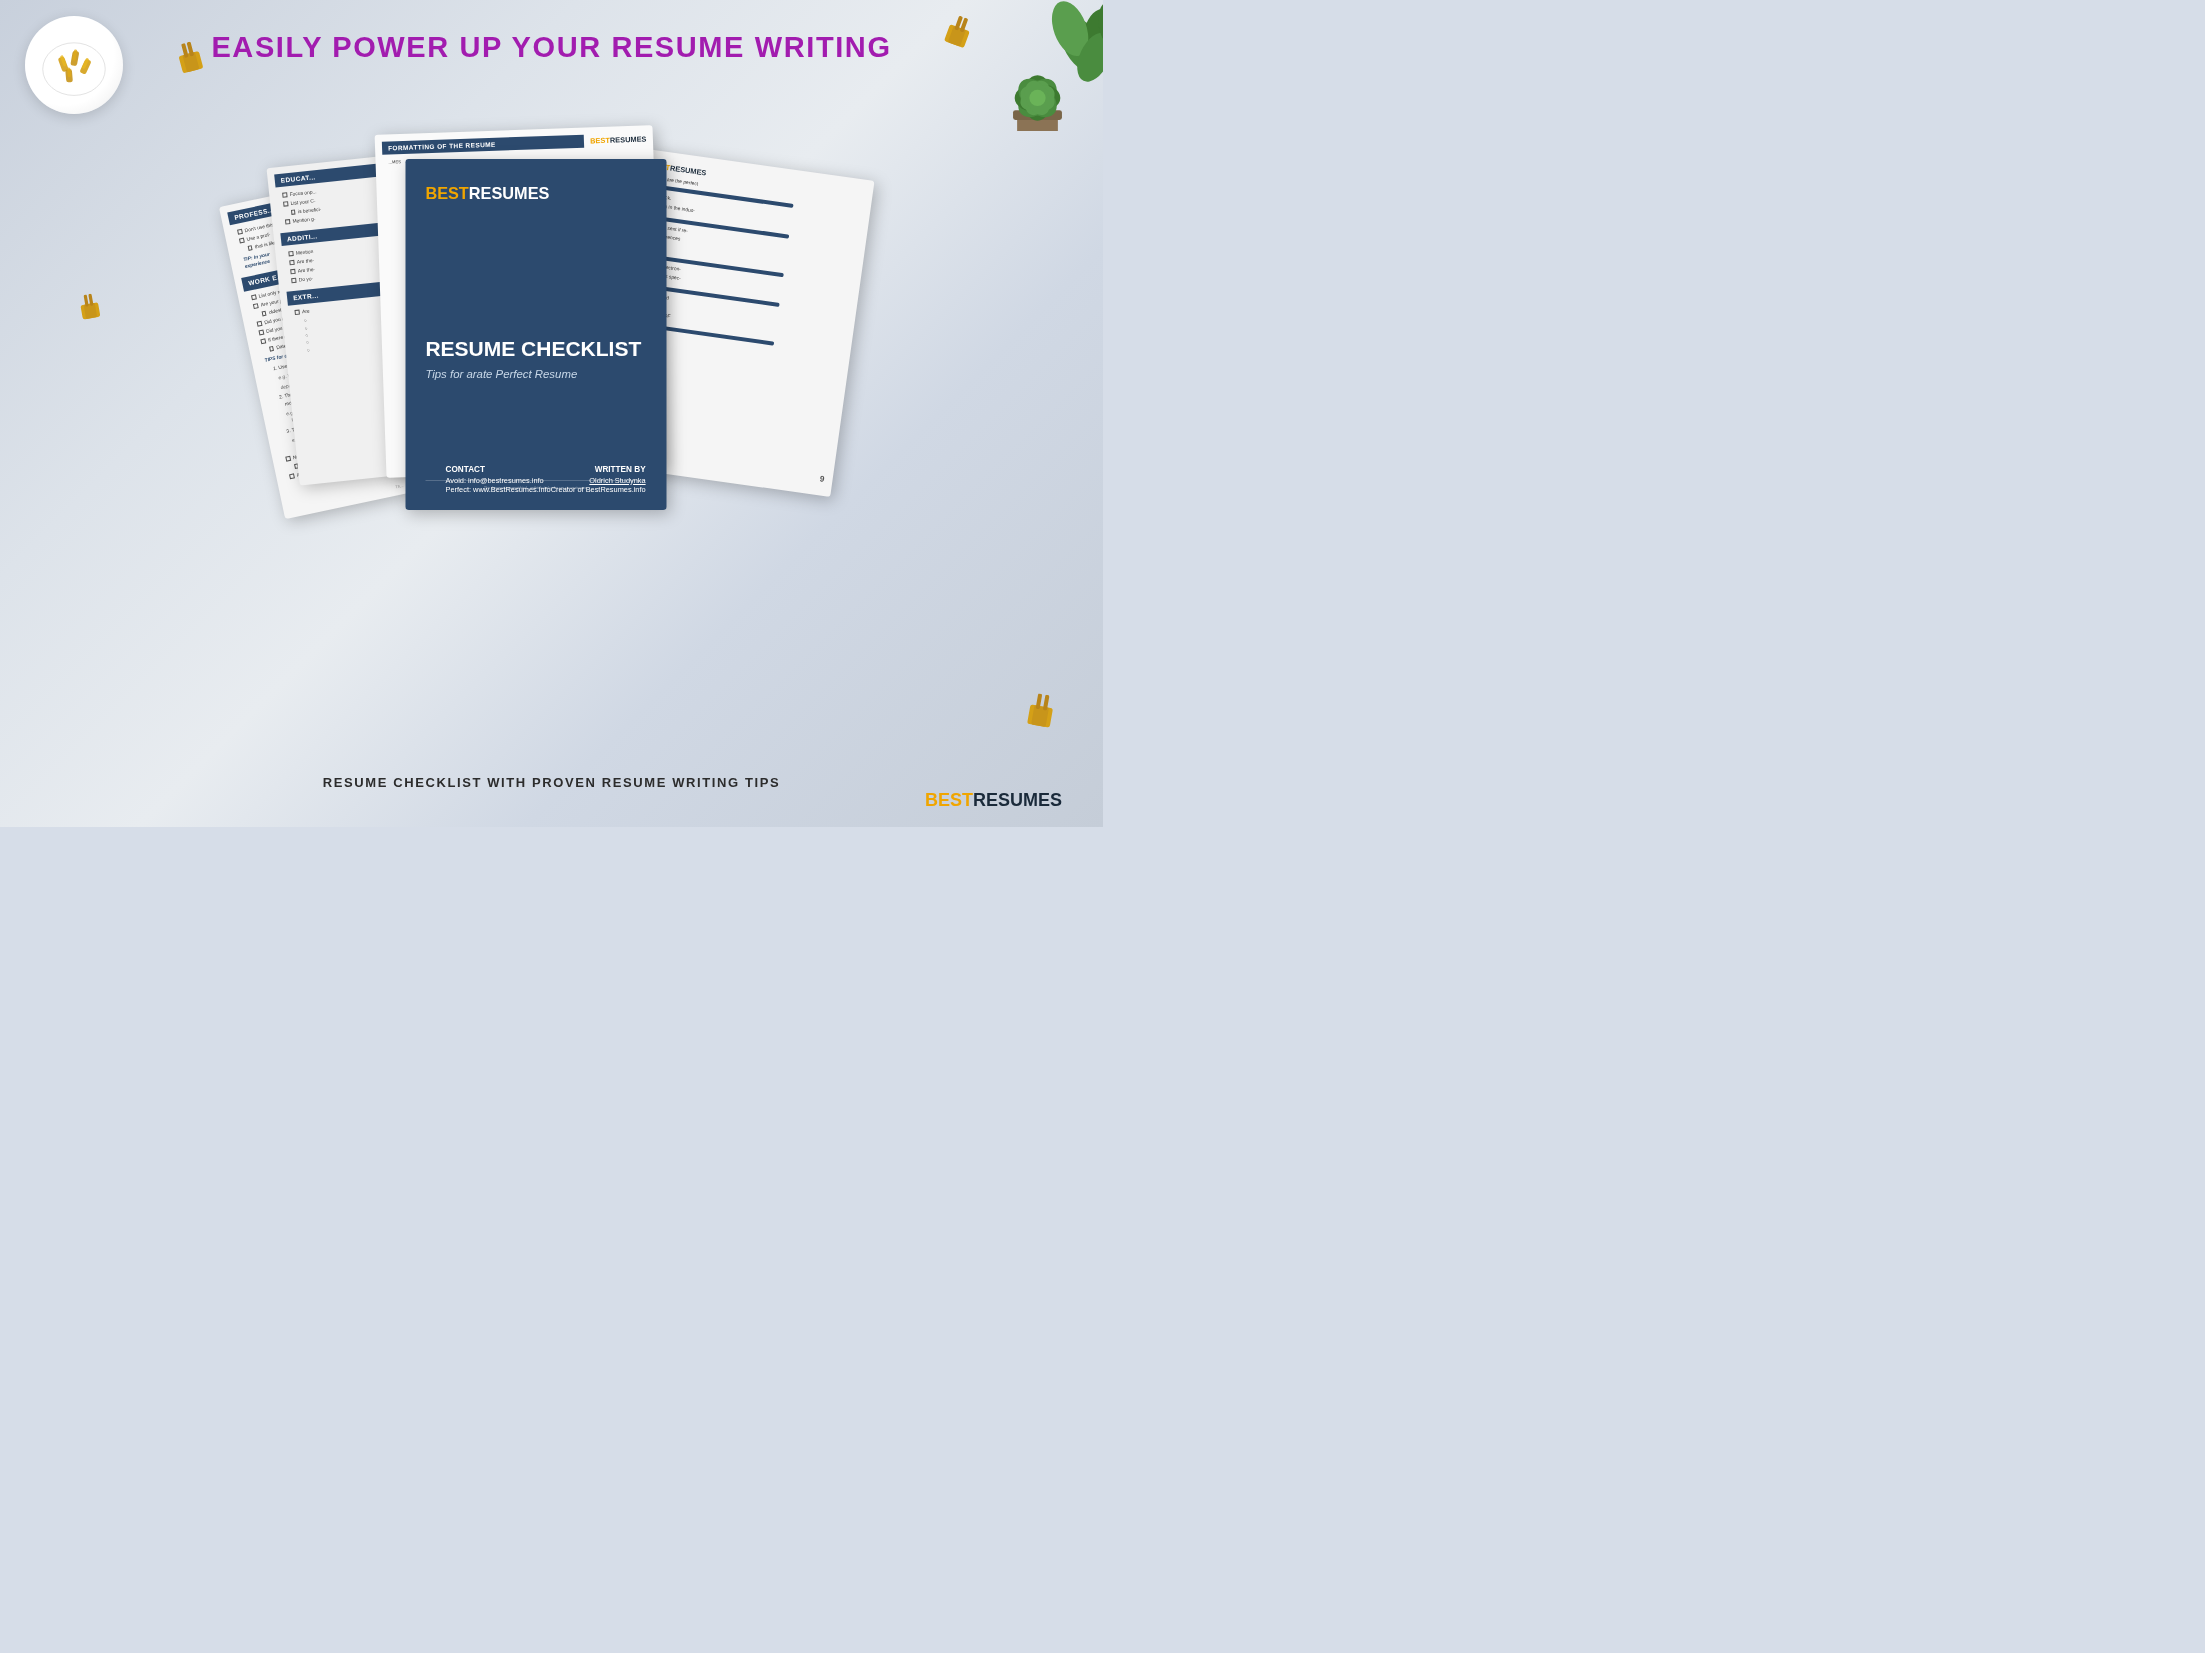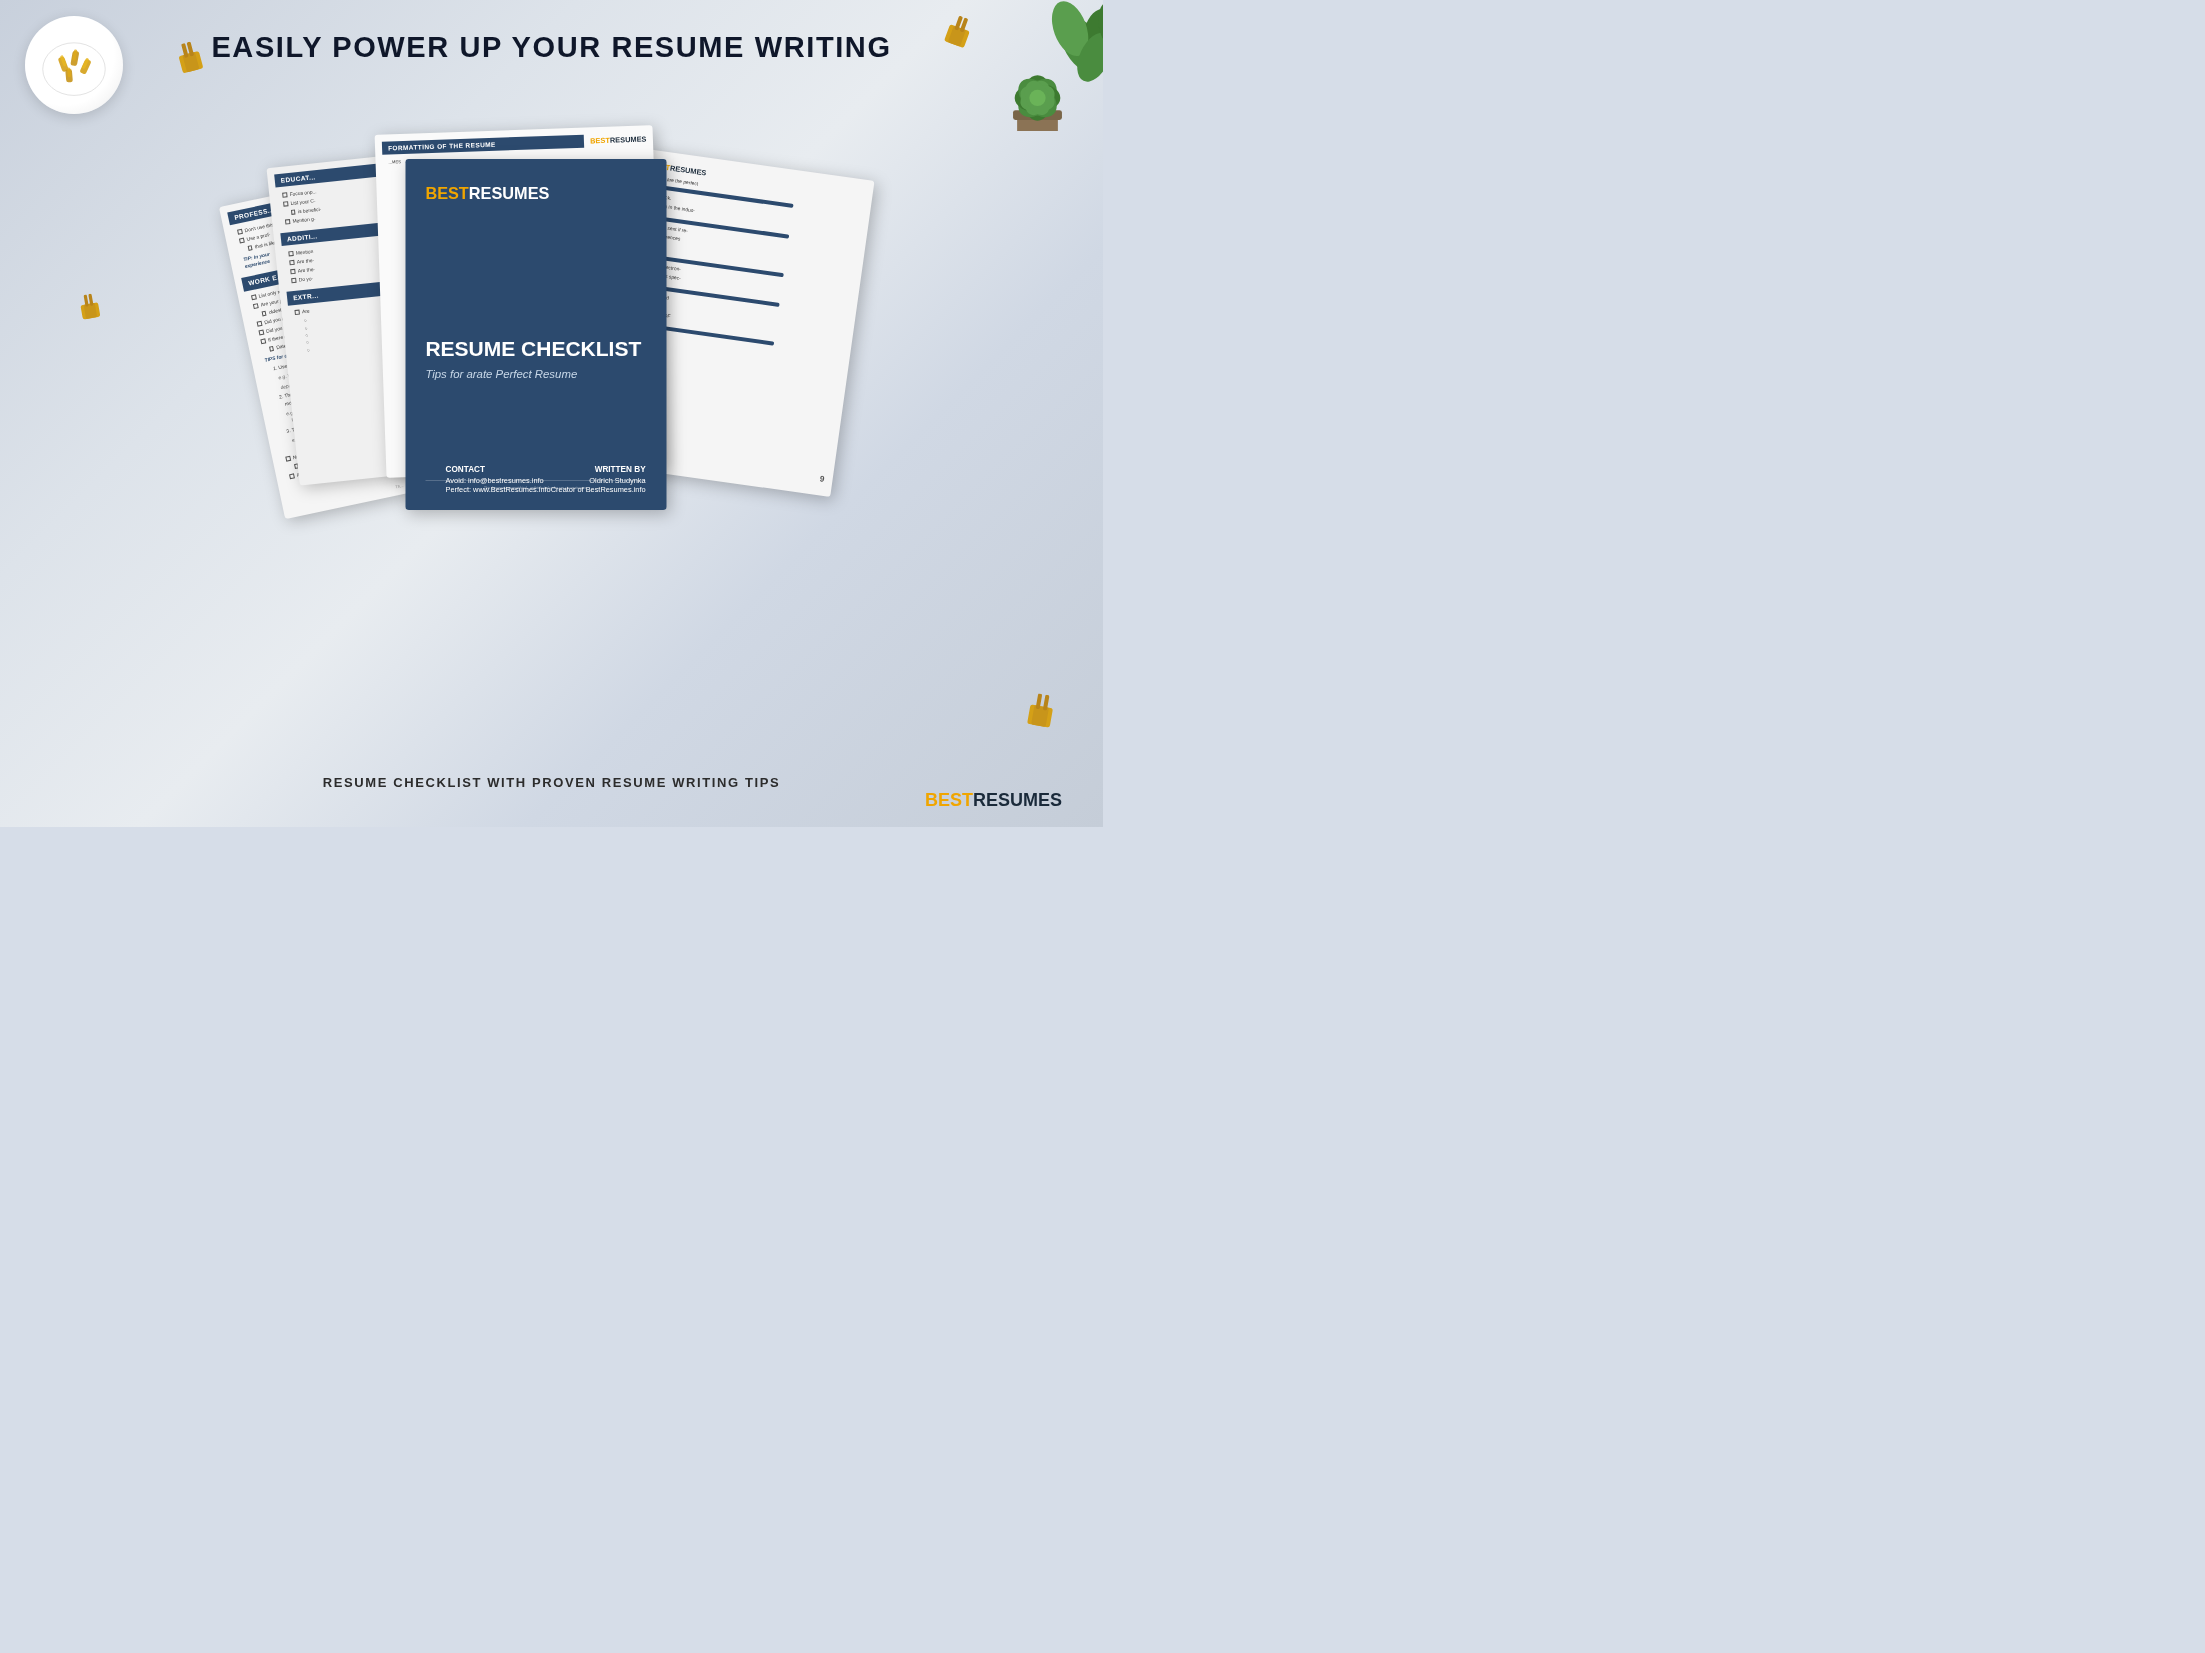--- a/index.html
+++ b/index.html
@@ -21,21 +21,21 @@
     }
 
     
     .main-heading {
       position: absolute;
       top: 31px;
       left: 0; right: 0;
       text-align: center;
       font-size: 29px;
       font-weight: 900;
-      color: #0f172a;
+      color: #a21caf;
       letter-spacing: 1.6px;
       text-transform: uppercase;
     }
 
     
     .bowl-decoration {
       position: absolute;
       top: 16.3px;
       left: 24.5px;
       width: 106px;
@@ -551,21 +551,21 @@
     </div>
 
     <div class="cover-bottom">
       <div class="contact-info">
         <strong>CONTACT</strong>
         <span style="display:block;">Avoid: info@bestresumes.info</span>
         <span style="display:block;">Perfect: www.BestResumes.info</span>
       </div>
       <div class="written-by">
         <strong>WRITTEN BY</strong>
-        <span style="display:block;">Oldrich Studynka</span>
+        <span style="display:block;text-decoration:underline;">Oldrich Studynka</span>
         <span style="display:block; ">Creator of BestResumes.info</span>
       </div>
     </div>
 
     <div style="position:absolute; bottom:20.4px; left:20.4px; right:20.4px; border-top:0.8px solid rgba(255,255,255,0.2); padding-top:4.9px;">
       <p style="font-size:3.3px; color:rgba(255,255,255,0.5); text-align:center;">This document is copyrighted... redistributed under any circumstances.</p>
     </div>
   </div>
 
 </div>

